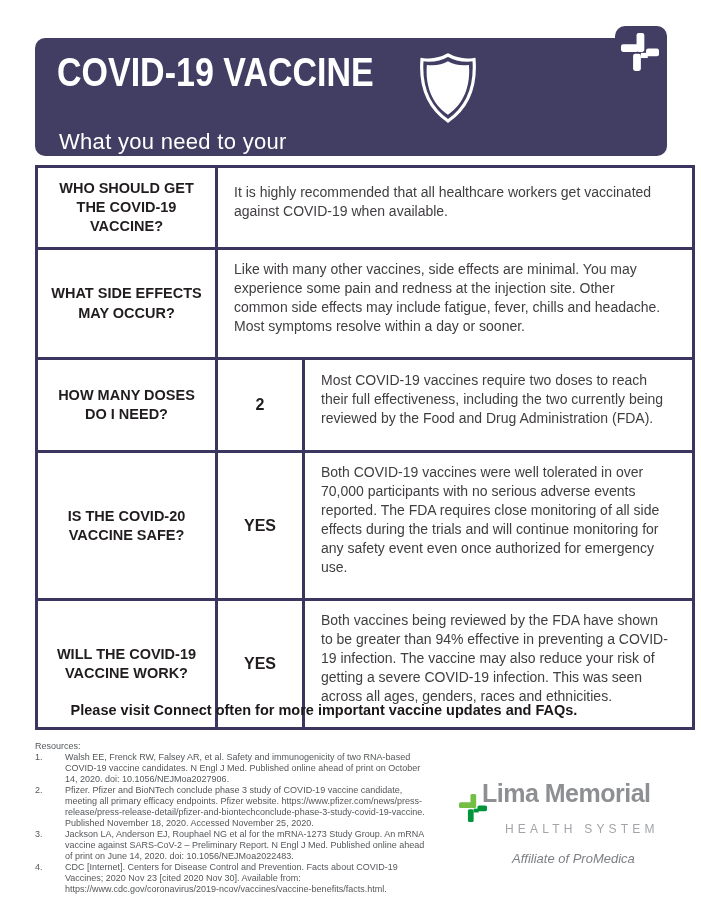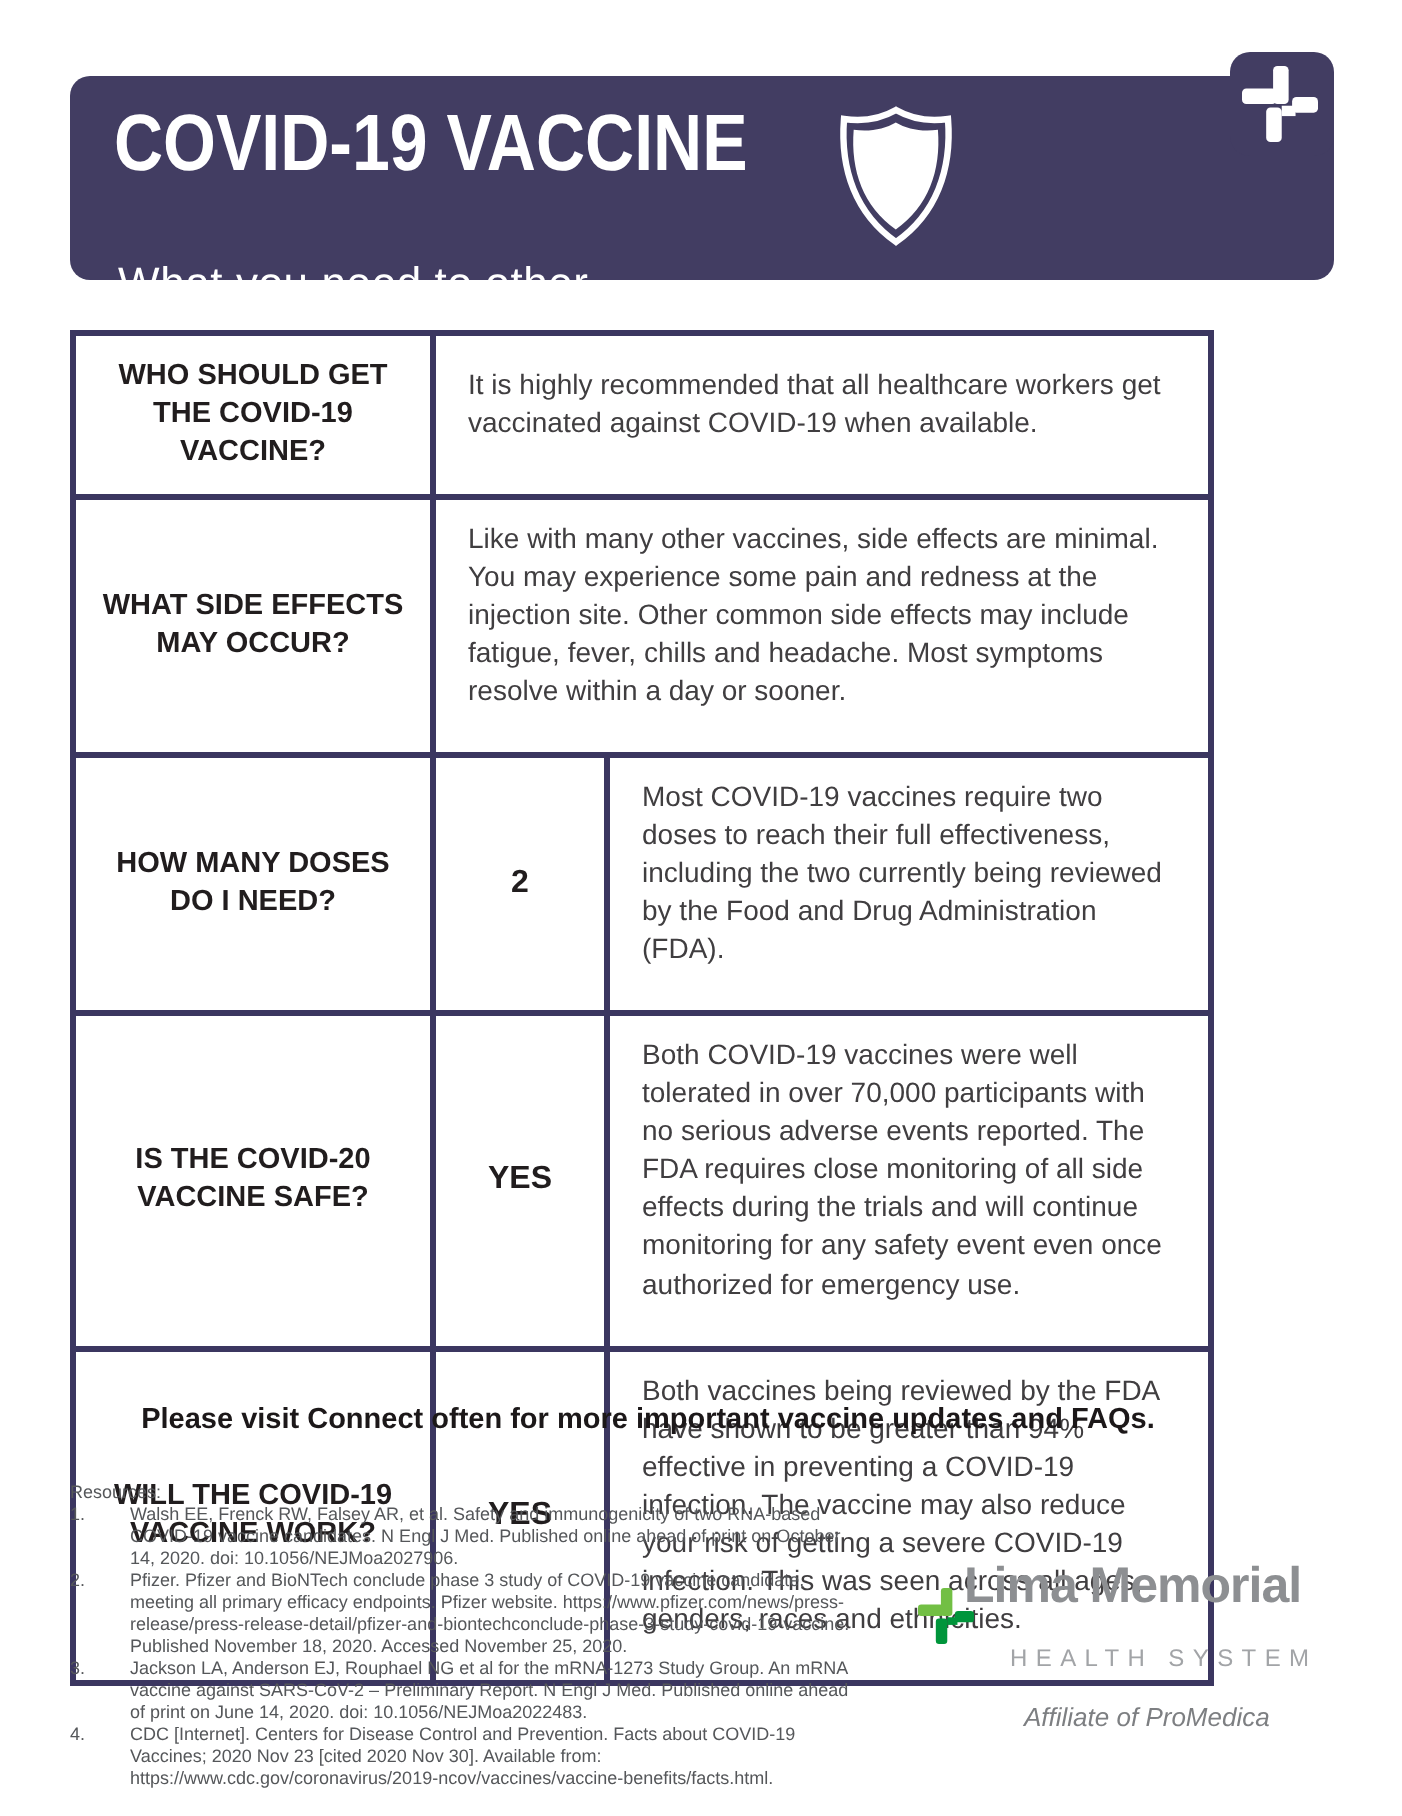--- a/index.html
+++ b/index.html
@@ -7,21 +7,21 @@
     width:701px; height:908px;
     position:relative;
     background:#ffffff;
     font-family:"Liberation Sans", sans-serif;
     overflow:hidden;
   }
 
   
   .banner {
     position:absolute; left:35px; top:38px;
-    width:632px; height:102px;
+    width:632px; height:118px;
     background:#423d62;
     border-radius:10px;
   }
   .corner-tab {
     position:absolute; top:-12px; right:0;
     width:52px; height:52px;
     background:#423d62;
     border-radius:10px;
   }
   .banner-title {
@@ -34,21 +34,21 @@
     position:absolute; left:24px; top:91px;
     font-size:22px; color:#ffffff; letter-spacing:0.3px;
     white-space:nowrap;
   }
   .shield-wrap { position:absolute; left:383px; top:14px; width:60px; height:73px; }
   .cross-wrap  { position:absolute; top:-5px; right:8px; width:38px; height:38px; }
 
   
   .qa-table {
     position:absolute; left:35px; top:165px;
-    width:572px;
+    width:660px;
     border:3px solid #3b3660;
     box-sizing:border-box;
   }
   .row { display:flex; border-top:3px solid #3b3660; }
   .row:first-child { border-top:none; }
   .r0 { min-height:79px; }
   .r1 { min-height:89px; }
   .r2 { min-height:90px; }
   .r3 { min-height:117px; }
   .r4 { min-height:119px; }
@@ -116,21 +116,21 @@
       <g fill="#ffffff">
         <rect x="0" y="13" width="20" height="9" rx="2.5"></rect>
         <rect x="18" y="0" width="9" height="22" rx="2.5"></rect>
         <rect x="14" y="24" width="9" height="20" rx="2.5"></rect>
         <rect x="29" y="18" width="15" height="9" rx="2.5"></rect>
         <rect x="23" y="23" width="8" height="6"></rect>
       </g>
     </svg>
   </div>
   <div class="banner-title">COVID-19 VACCINE</div>
-  <div class="banner-subtitle">What you need to other</div>
+  <div class="banner-subtitle">What you need to your</div>
   <div class="shield-wrap">
     <svg viewBox="0 0 60 72" width="60" height="72">
       <path d="M30 3 C37 7, 46 9, 56 7.5 C58 33, 50 55, 30 69 C10 55, 2 33, 4 7.5 C14 9, 23 7, 30 3 Z" fill="none" stroke="#ffffff" stroke-width="3.2"></path>
       <path d="M30 3 C37 7, 46 9, 56 7.5 C58 33, 50 55, 30 69 C10 55, 2 33, 4 7.5 C14 9, 23 7, 30 3 Z" fill="#ffffff" transform="translate(5.6,6.8) scale(0.81)"></path>
     </svg>
   </div>
 </div>
 
 <div class="qa-table">
 

